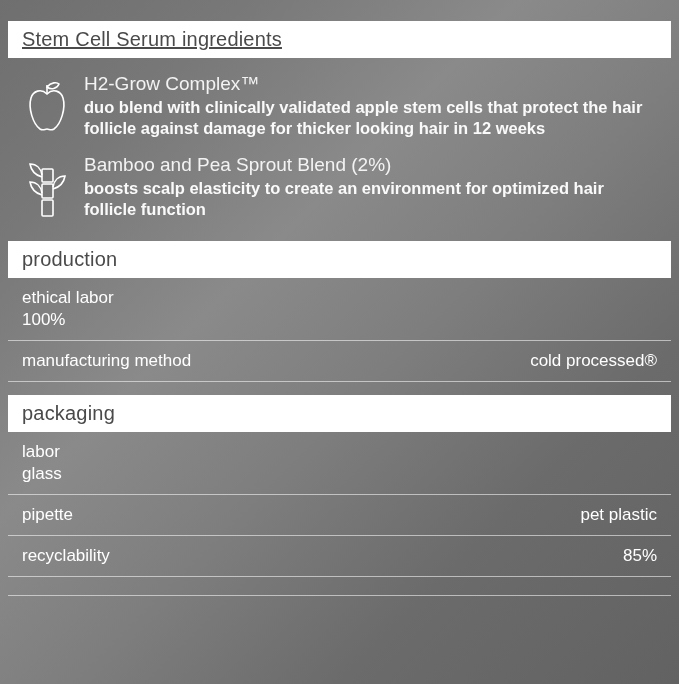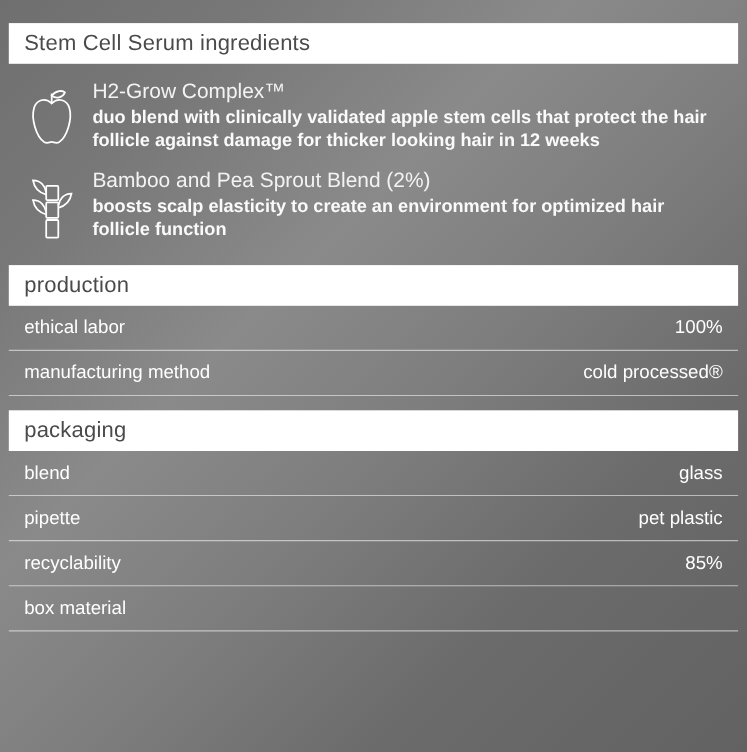--- a/index.html
+++ b/index.html
@@ -27,21 +27,21 @@
     background: #ffffff;
     color: #4a4a4a;
     margin: 0 8px;
     padding: 6px 0 7px 14px;
     font-size: 20px;
     font-weight: 400;
     letter-spacing: 0.2px;
     line-height: 24px;
   }
 
-  #ingredients-bar { margin-top: 21px; }
+  #ingredients-bar { margin-top: 21px; text-decoration: underline; }
 
   
   .ingredients {
     padding: 14px 10px 4px 10px;
     border-radius: 10px;
   }
   .ingredient-row {
     display: flex;
     align-items: flex-start;
     margin-bottom: 14px;
@@ -80,20 +80,21 @@
     justify-content: space-between;
     align-items: baseline;
     margin: 0 8px;
     padding: 9px 14px 9px 14px;
     border-bottom: 1px solid rgba(255,255,255,0.55);
     font-size: 17px;
     line-height: 22px;
   }
   .spec-row:first-child {
     border-top: none;
+    flex-direction: column;
   }
   .spec-label { color: #ffffff; }
   .spec-value { color: #ffffff; text-align: center; }
   .gap-medium { height: 13px; }
 
   svg { display: block; }
 </style>
 </head>
 <body>
 
@@ -149,29 +150,28 @@
       <span class="spec-value">cold processed®</span>
     </div>
   </div>
 
   <div class="gap-medium"></div>
 
   <div class="section-bar">packaging</div>
 
   <div class="spec-list">
     <div class="spec-row">
-      <span class="spec-label">blend</span>
+      <span class="spec-label">labor</span>
       <span class="spec-value">glass</span>
     </div>
     <div class="spec-row">
       <span class="spec-label">pipette</span>
       <span class="spec-value">pet plastic</span>
     </div>
     <div class="spec-row">
       <span class="spec-label">recyclability</span>
       <span class="spec-value">85%</span>
     </div>
     <div class="spec-row">
-      <span class="spec-label">box material</span>
     </div>
   </div>
 
 </div>
 
 </body></html>

